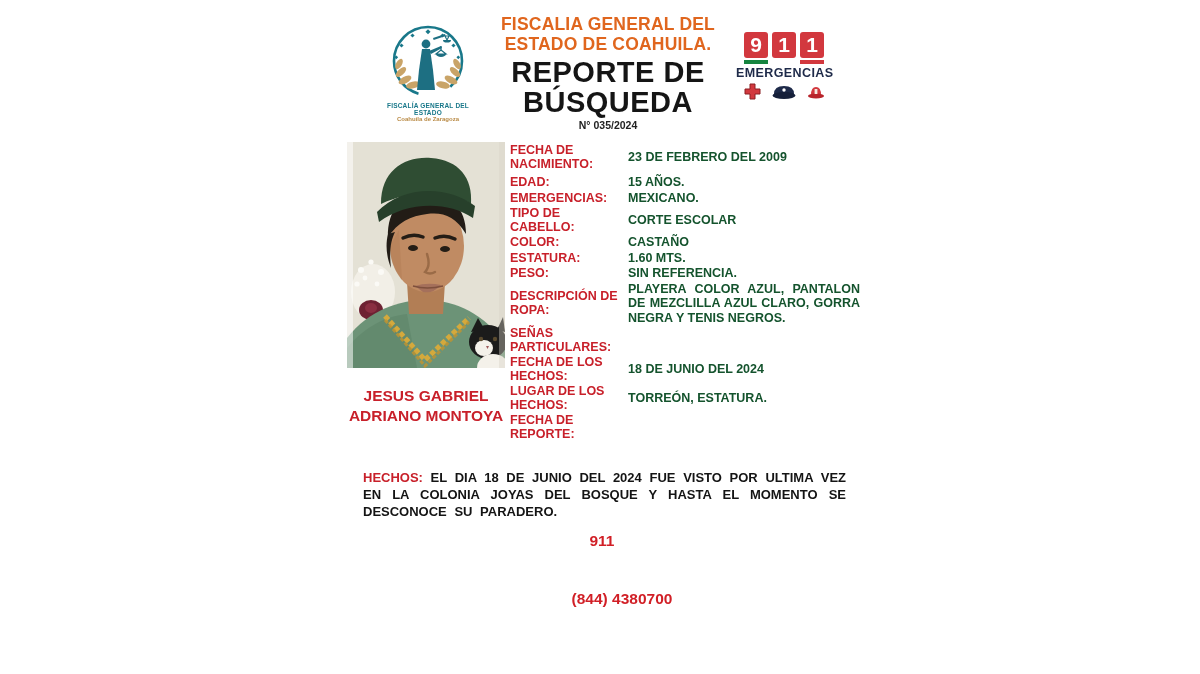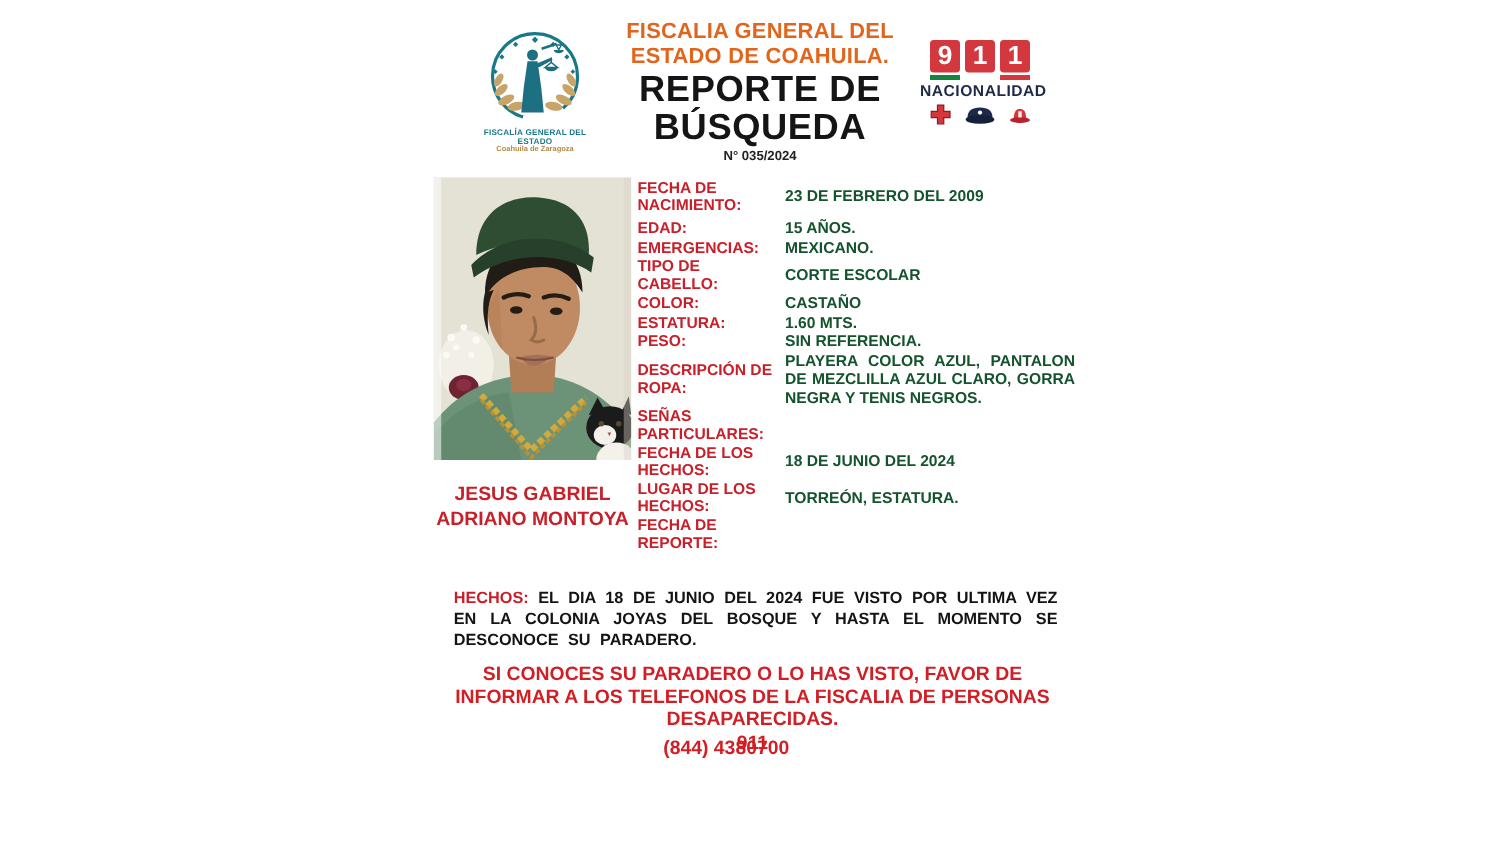--- a/index.html
+++ b/index.html
@@ -71,21 +71,21 @@
     font-size:13px;font-weight:800;line-height:17px;color:#141414;
     text-align:justify;word-spacing:4px;
   }
   .facts-label{color:#C8202A;}
   .appeal{
     position:absolute;left:352px;top:531px;width:500px;text-align:center;
     color:#D11F26;font-size:15.5px;font-weight:800;line-height:18px;
   }
   .appeal-number{margin-top:1px;}
   .phone{
-    position:absolute;left:331px;top:590px;width:500px;text-align:center;
+    position:absolute;left:372px;top:590px;width:500px;text-align:center;
     color:#D11F26;font-size:15.5px;font-weight:800;
   }
 </style>
 </head>
 <body>
 
 <div class="page">
 
   <div class="seal">
     <svg width="106" height="74" viewBox="0 0 106 74">
@@ -144,21 +144,21 @@
     <div class="digits">
       <div class="digit-box">9</div>
       <div class="digit-box">1</div>
       <div class="digit-box">1</div>
     </div>
     <div class="flagbars">
       <div class="flagbar bar-green"></div>
       <div class="flagbar bar-white"></div>
       <div class="flagbar bar-red"></div>
     </div>
-    <div class="emerg-label">NACIONALIDAD</div>
+    <div class="emerg-label">EMERGENCIAS</div>
     <div class="emerg-icons">
       <svg width="17" height="17" viewBox="0 0 17 17">
         <path d="M6 1 h5 v5 h5 v5 h-5 v5 h-5 v-5 h-5 v-5 h5 Z" fill="#D2383E" stroke="#8C1F23" stroke-width="1"></path>
       </svg>
       <svg width="26" height="16" viewBox="0 0 26 16">
         <path d="M3 10 Q3 2 13 2 Q23 2 23 10 Z" fill="#1E2A49"></path>
         <ellipse cx="13" cy="11.5" rx="11.5" ry="3.5" fill="#16203A"></ellipse>
         <circle cx="13" cy="6" r="1.7" fill="#ffffff"></circle>
       </svg>
       <svg width="18" height="16" viewBox="0 0 18 16">
@@ -278,19 +278,18 @@
       <div class="fvalue">TORREÓN, ESTATURA.</div>
     </div>
     <div class="frow">
       <div class="flabel">FECHA DE REPORTE:</div>
     </div>
   </div>
 
   <div class="facts"><span class="facts-label">HECHOS:</span><span> EL DIA 18 DE JUNIO DEL 2024 FUE VISTO POR ULTIMA VEZ EN LA COLONIA JOYAS DEL BOSQUE Y HASTA EL MOMENTO SE DESCONOCE SU PARADERO.</span></div>
 
   <div class="appeal">
-    <div>SI CONOCES SU PARADERO O LO HAS VISTO, FAVOR DE INFORMAR A LOS TELEFONOS DE LA FISCALIA DE PERSONAS DESAPARECIDAS.</div>
     <div class="appeal-number">911</div>
   </div>
 
   <div class="phone">(844) 4380700</div>
 
 </div>
 
 </body></html>

